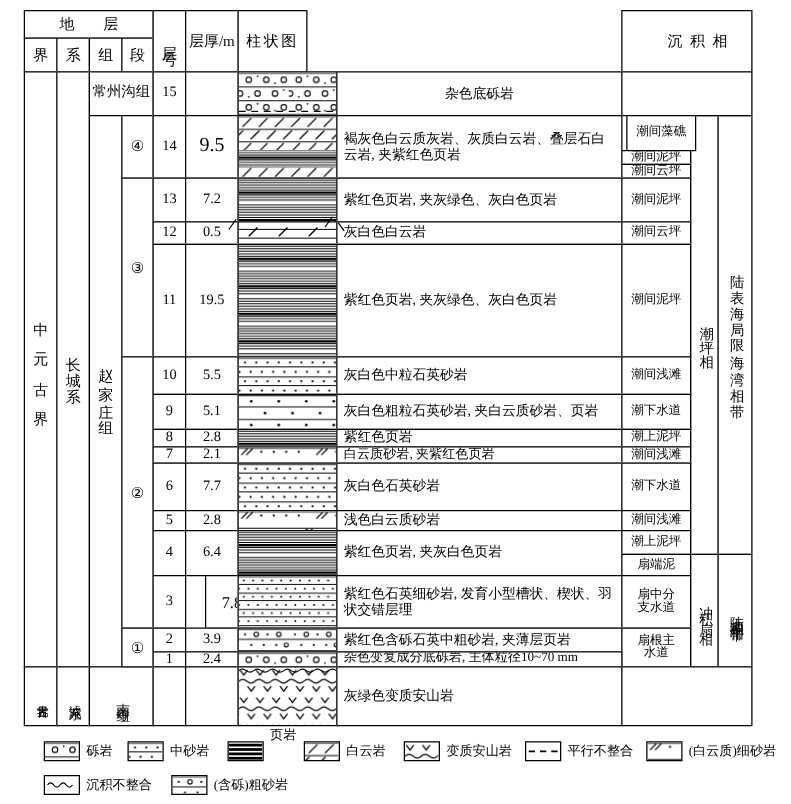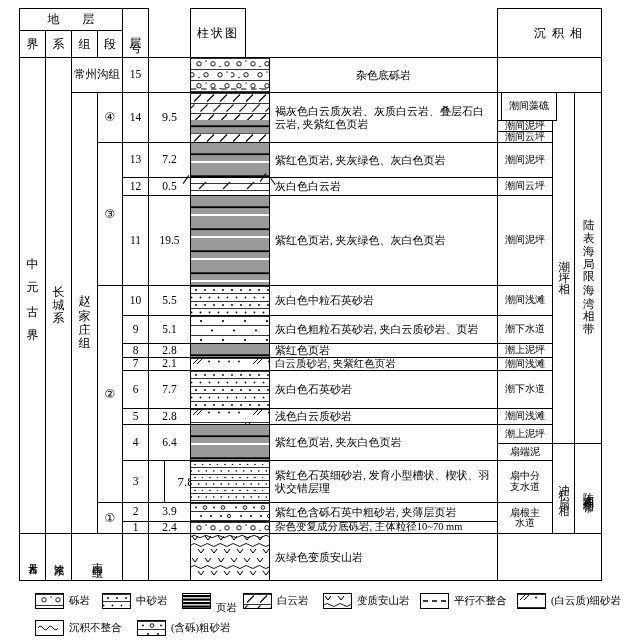--- a/index.html
+++ b/index.html
@@ -22,20 +22,21 @@
 <body>
 
 <div id="stage">
 
   <div class="cell" style="left:19px;top:8px;width:104px;height:23px;font-size:12px;letter-spacing:10px;padding-left:10px">地 层</div>
   <div class="cell" style="left:19px;top:30px;width:27px;height:28px;font-size:12px">界</div>
   <div class="cell" style="left:45px;top:30px;width:27px;height:28px;font-size:12px">系</div>
   <div class="cell" style="left:71px;top:30px;width:27px;height:28px;font-size:12px">组</div>
   <div class="cell" style="left:97px;top:30px;width:26px;height:28px;font-size:12px">段</div>
   <div class="cell v" style="left:122px;top:8px;width:27px;height:50px;font-size:12px;letter-spacing:5px">层号</div>
+  <div class="cell" style="left:148px;top:8px;width:43px;height:50px;font-size:12px">层厚/m</div>
   <div class="cell" style="left:190px;top:8px;width:56px;height:50px;font-size:12px;letter-spacing:2px">柱状图</div>
   <div class="cell" style="left:497px;top:8px;width:105px;height:50px;font-size:12px;letter-spacing:6px;padding-left:23px">沉积相</div>
 
   <div class="cell v" style="left:19px;top:57px;width:27px;height:477px;font-size:12px;letter-spacing:24px">中元古界</div>
   <div class="cell v" style="left:19px;top:533px;width:27px;height:48px;font-size:9.5px">古元古界</div>
   <div class="cell v" style="left:45px;top:57px;width:27px;height:477px;font-size:12px;letter-spacing:13px">长城系</div>
   <div class="cell v" style="left:45px;top:533px;width:27px;height:48px;font-size:10px;letter-spacing:1px">滹沱系</div>
   <div class="cell" style="left:71px;top:57px;width:52px;height:36px;font-size:11.5px">常州沟组</div>
   <div class="cell v" style="left:71px;top:92px;width:27px;height:442px;font-size:12px;letter-spacing:14px">赵家庄组</div>
   <div class="cell v" style="left:71px;top:533px;width:52px;height:48px;font-size:11px;letter-spacing:3px">南寺组</div>
@@ -70,21 +71,21 @@
               <circle cx="36" cy="14" r="0.7" fill="#000"></circle>
             </pattern>
           </defs>
           <rect x="0" y="0" width="78" height="34" fill="url(#p1)"></rect>
           <line x1="0" y1="31" x2="78" y2="31" stroke="#000" stroke-width="1" stroke-dasharray="5.5,4.5"></line>
         </svg>
       </div>
       <div class="cell lithc" style="left: 269px; top: 57px; width: 229px; height: 36px; font-size: 11px;">杂色底砾岩</div>
       <div class="cell fac" style="left: 497px; top: 57px; width: 105px; height: 36px;"></div>
       <div class="cell" style="left: 122px; top: 92px; width: 27px; height: 51px; font-size: 11.5px;">14</div>
-      <div class="cell" style="left: 148px; top: 92px; width: 43px; height: 51px; font-size: 12px;">9.5</div>
+      <div class="cell" style="left: 148px; top: 92px; width: 43px; height: 51px; font-size: 16px;">9.5</div>
       <div class="cell pat" style="left: 190px; top: 92px; width: 80px; height: 51px;">
         <svg xmlns="http://www.w3.org/2000/svg" width="78" height="49">
           <defs>
             <pattern id="p2" width="13" height="20" patternUnits="userSpaceOnUse">
      <line x1="0" y1="0.5" x2="13" y2="0.5" stroke="#000" stroke-width="0.8"></line>
               <line x1="0" y1="10.5" x2="13" y2="10.5" stroke="#000" stroke-width="0.8"></line>
      <line x1="3" y1="8.5" x2="10" y2="1.5" stroke="#000" stroke-width="1.1"></line>
               <line x1="-3.5" y1="18.5" x2="3.5" y2="11.5" stroke="#000" stroke-width="1.1"></line>
               <line x1="9.5" y1="18.5" x2="16.5" y2="11.5" stroke="#000" stroke-width="1.1"></line>
             </pattern>
@@ -472,21 +473,21 @@
           </defs>
           <rect x="0" y="0" width="27" height="14" fill="url(#p18)"></rect>
         </svg></div>
       <div class="lg-label" style="left: 136px; top: 593px; height: 16px;">中砂岩</div>
       <div class="lg-sw" style="left: 182px; top: 593px;"><svg xmlns="http://www.w3.org/2000/svg" width="27" height="14">
           <rect x="0" y="1" width="27" height="2.2" fill="#000"></rect>
           <rect x="0" y="4.5" width="27" height="2.2" fill="#000"></rect>
           <rect x="0" y="8" width="27" height="2.2" fill="#000"></rect>
           <rect x="0" y="11.5" width="27" height="2.2" fill="#000"></rect>
         </svg></div>
-      <div class="lg-label" style="left: 216px; top: 600px; height: 16px;">页岩</div>
+      <div class="lg-label" style="left: 216px; top: 580px; height: 16px;">页岩</div>
       <div class="lg-sw" style="left: 243px; top: 593px;"><svg xmlns="http://www.w3.org/2000/svg" width="27" height="14">
           <defs>
             <pattern id="p19" width="13" height="20" patternUnits="userSpaceOnUse">
      <line x1="0" y1="0.5" x2="13" y2="0.5" stroke="#000" stroke-width="0.8"></line>
               <line x1="0" y1="10.5" x2="13" y2="10.5" stroke="#000" stroke-width="0.8"></line>
      <line x1="3" y1="8.5" x2="10" y2="1.5" stroke="#000" stroke-width="1.1"></line>
               <line x1="-3.5" y1="18.5" x2="3.5" y2="11.5" stroke="#000" stroke-width="1.1"></line>
               <line x1="9.5" y1="18.5" x2="16.5" y2="11.5" stroke="#000" stroke-width="1.1"></line>
             </pattern>
           </defs>

